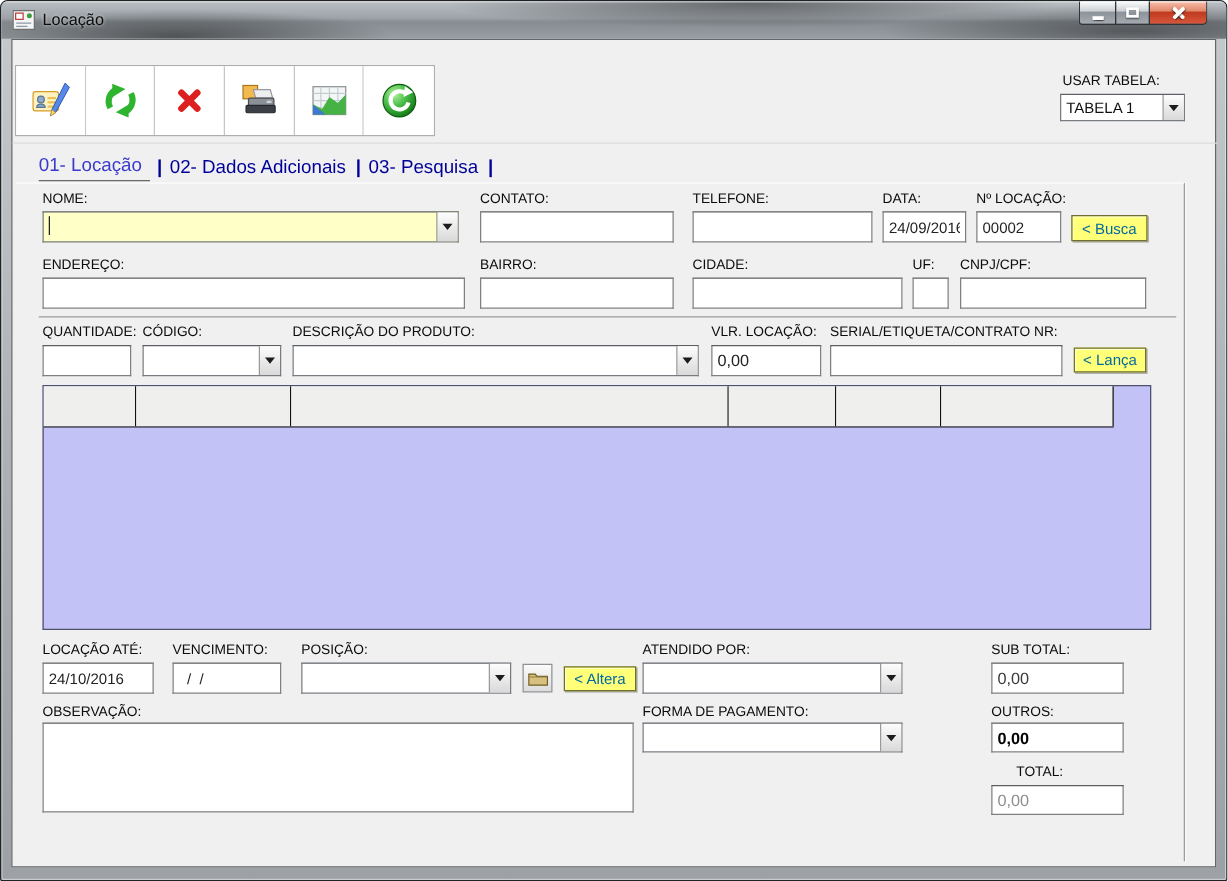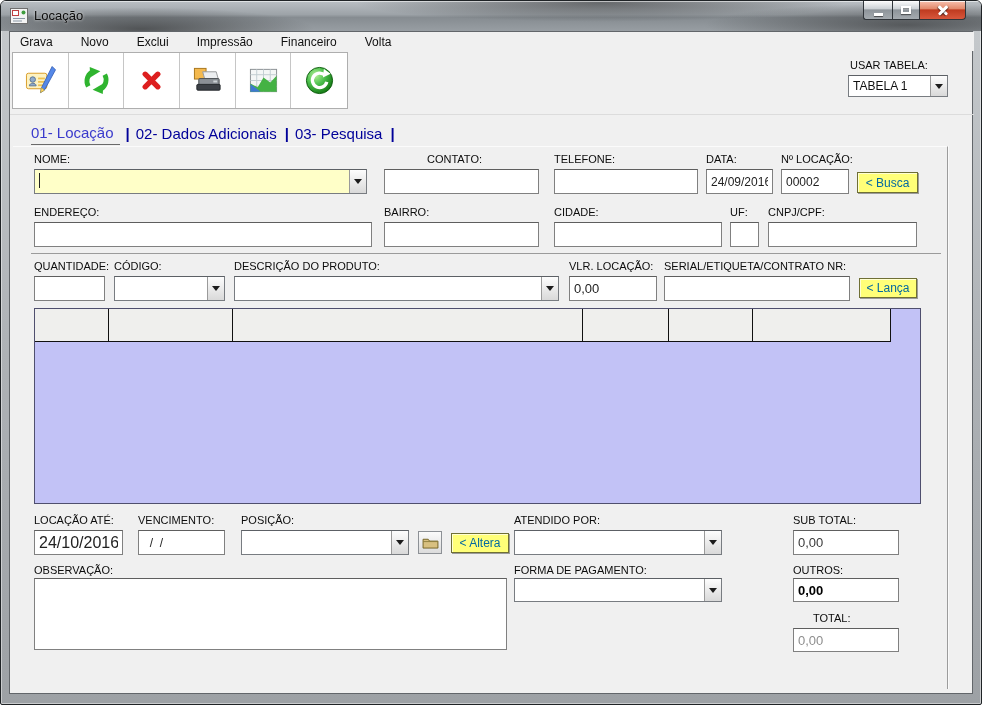--- a/index.html
+++ b/index.html
@@ -133,28 +133,20 @@
         <span class="glyph-close">
             <i></i>
             <i></i>
           </span>
       </div>
     </div>
   </div>
 
   <div class="client"></div>
 
-  <div class="menubar">
-    <span class="menu-item">Grava</span>
-    <span class="menu-item">Novo</span>
-    <span class="menu-item">Exclui</span>
-    <span class="menu-item">Impressão</span>
-    <span class="menu-item">Financeiro</span>
-    <span class="menu-item">Volta</span>
-  </div>
 
   <div class="toolbar-strip">
     <div class="toolbar-group">
       <div class="tbtn">
         <svg width="31" height="31" viewBox="0 0 32 32">
           <rect x="1.5" y="8.5" width="21" height="16" rx="2" fill="#fdf2c0" stroke="#d89c28"></rect>
           <circle cx="8" cy="15" r="2.8" fill="#90aacb" stroke="#5c7694"></circle>
           <path d="M4.5 21.5 c0-3.5 7-3.5 7 0 z" fill="#90aacb" stroke="#5c7694"></path>
           <rect x="13.5" y="13" width="7" height="1.8" fill="#eec050"></rect>
           <rect x="13.5" y="16.5" width="7" height="1.8" fill="#eec050"></rect>
@@ -230,21 +222,21 @@
 
   <span class="lbl" style="left:33px; top:152px;">NOME:</span>
   <div class="combo yellow" style="left:33px; top:168px; width:333px; height:25px;">
     <span class="cval">
         <span class="caret"></span>
       </span>
     <span class="cbtn">
         <span class="arrow-down"></span>
       </span>
   </div>
-  <span class="lbl" style="left:383px; top:152px;margin-left:43px;">CONTATO:</span>
+  <span class="lbl" style="left:383px; top:152px;">CONTATO:</span>
   <input class="txt" style="left: 383px; top: 168px; width: 155px;" value="">
   <span class="lbl" style="left:553px; top:152px;">TELEFONE:</span>
   <input class="txt" style="left: 553px; top: 168px; width: 144px;" value="">
   <span class="lbl" style="left:705px; top:152px;">DATA:</span>
   <input class="txt" style="left: 705px; top: 168px; width: 67px; font-size: 12px;" value="24/09/2016">
   <span class="lbl" style="left:780px; top:152px;">Nº LOCAÇÃO:</span>
   <input class="txt" style="left: 780px; top: 168px; width: 68px; font-size: 12px;" value="00002">
   <button class="ybtn" style="left:856px; top:171px; width:61px; height:21px;">&lt; Busca</button>
 
   <span class="lbl" style="left:33px; top:205px;">ENDEREÇO:</span>
@@ -288,21 +280,21 @@
       <div class="gh" style="width:124px;"></div>
       <div class="gh" style="width:350px;"></div>
       <div class="gh" style="width:86px;"></div>
       <div class="gh" style="width:84px;"></div>
       <div class="gh" style="width:138px;"></div>
     </div>
     <div style="width:100%; height:161px;"></div>
   </div>
 
   <span class="lbl" style="left:33px; top:513px;">LOCAÇÃO ATÉ:</span>
-  <input class="txt" style="left: 33px; top: 529px; width: 89px; font-size: 16px;" value="24/10/2016">
+  <input class="txt" style="left: 33px; top: 529px; width: 89px; font-size: 12px;" value="24/10/2016">
   <span class="lbl" style="left:137px; top:513px;">VENCIMENTO:</span>
   <input class="txt" style="left: 137px; top: 529px; width: 87px; font-size: 12px;" value="  /  /">
   <span class="lbl" style="left:240px; top:513px;">POSIÇÃO:</span>
   <div class="combo" style="left:240px; top:529px; width:168px; height:25px;">
     <span class="cval"></span>
     <span class="cbtn">
         <span class="arrow-down"></span>
       </span>
   </div>
   <button class="tool-sm" style="left:417px; top:530px;">

